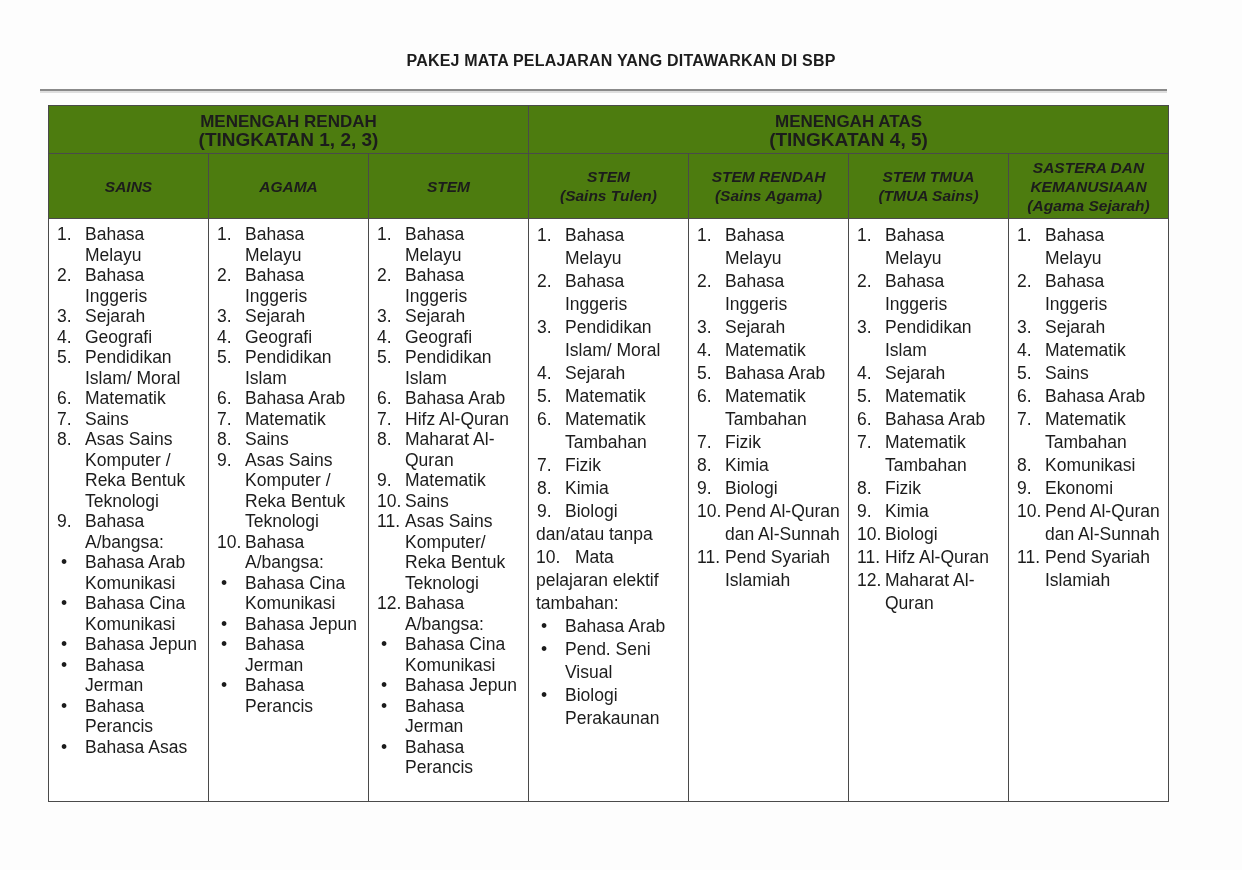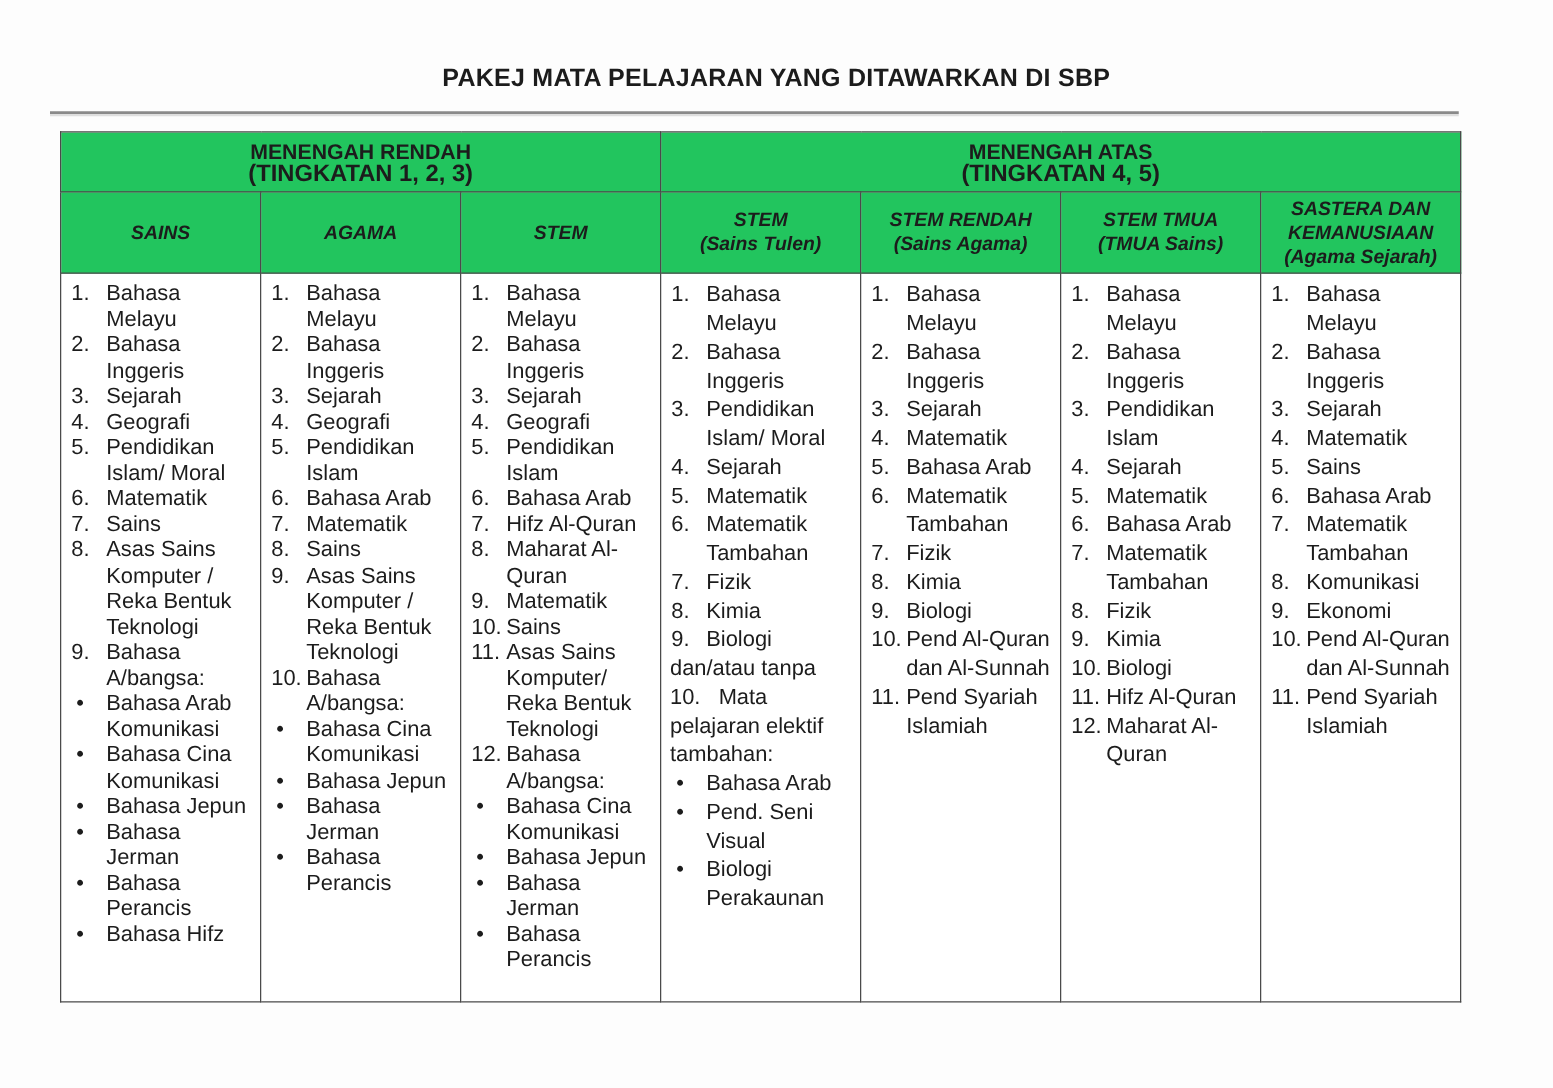--- a/index.html
+++ b/index.html
@@ -6,32 +6,32 @@
   body {
     width:1242px; height:870px; overflow:hidden;
     background:#fdfdfd; color:#1c1c1c;
     font-family:"Liberation Sans", sans-serif;
     -webkit-font-smoothing:antialiased;
   }
   .page { position:relative; width:1242px; height:870px; }
   .doc-title {
     position:absolute; top:52px; left:0; width:100%;
     margin:0; text-align:center;
-    font-size:20px; font-weight:bold; letter-spacing:0.2px;
+    font-size:16px; font-weight:bold; letter-spacing:0.2px;
   }
   .top-rule {
     position:absolute; top:89px; left:40px; width:1127px; height:4px;
     background:linear-gradient(to bottom,#8a8a8a 0%,#8a8a8a 55%,#dedede 55%,#dedede 100%);
   }
   table.pkg {
     position:absolute; top:105px; left:48px; width:1121px;
     border-collapse:collapse; table-layout:fixed;
   }
   table.pkg th, table.pkg td { border:1px solid #4a4a4a; }
-  thead th { background:#22c55e; text-align:center; vertical-align:middle; padding:2px 4px; }
+  thead th { background:#4d7c0f; text-align:center; vertical-align:middle; padding:2px 4px; }
   tr.group-row th { height:43px; }
   .g-title { font-size:17px; font-weight:bold; line-height:20px; }
   .g-sub   { font-size:19px; font-weight:bold; line-height:15px; }
   tr.colhead-row th { height:60px; }
   .c-title, .c-sub { font-size:15.5px; font-weight:bold; font-style:italic; line-height:19px; }
   td.body-cell {
     height:577px; vertical-align:top; background:#ffffff;
     padding:5px 8px 0 6px; font-size:17.5px;
   }
   td.body-cell.lower { line-height:20.5px; }
@@ -143,21 +143,21 @@
             <div class="item bullet">
               <span class="marker">•</span>
               <span class="item-text">Bahasa Jerman</span>
             </div>
             <div class="item bullet">
               <span class="marker">•</span>
               <span class="item-text">Bahasa Perancis</span>
             </div>
             <div class="item bullet">
               <span class="marker">•</span>
-              <span class="item-text">Bahasa Hifz</span>
+              <span class="item-text">Bahasa Asas</span>
             </div>
           </td>
           <td class="body-cell lower">
             <div class="item">
               <span class="marker">1.</span>
               <span class="item-text">Bahasa Melayu</span>
             </div>
             <div class="item">
               <span class="marker">2.</span>
               <span class="item-text">Bahasa Inggeris</span>

